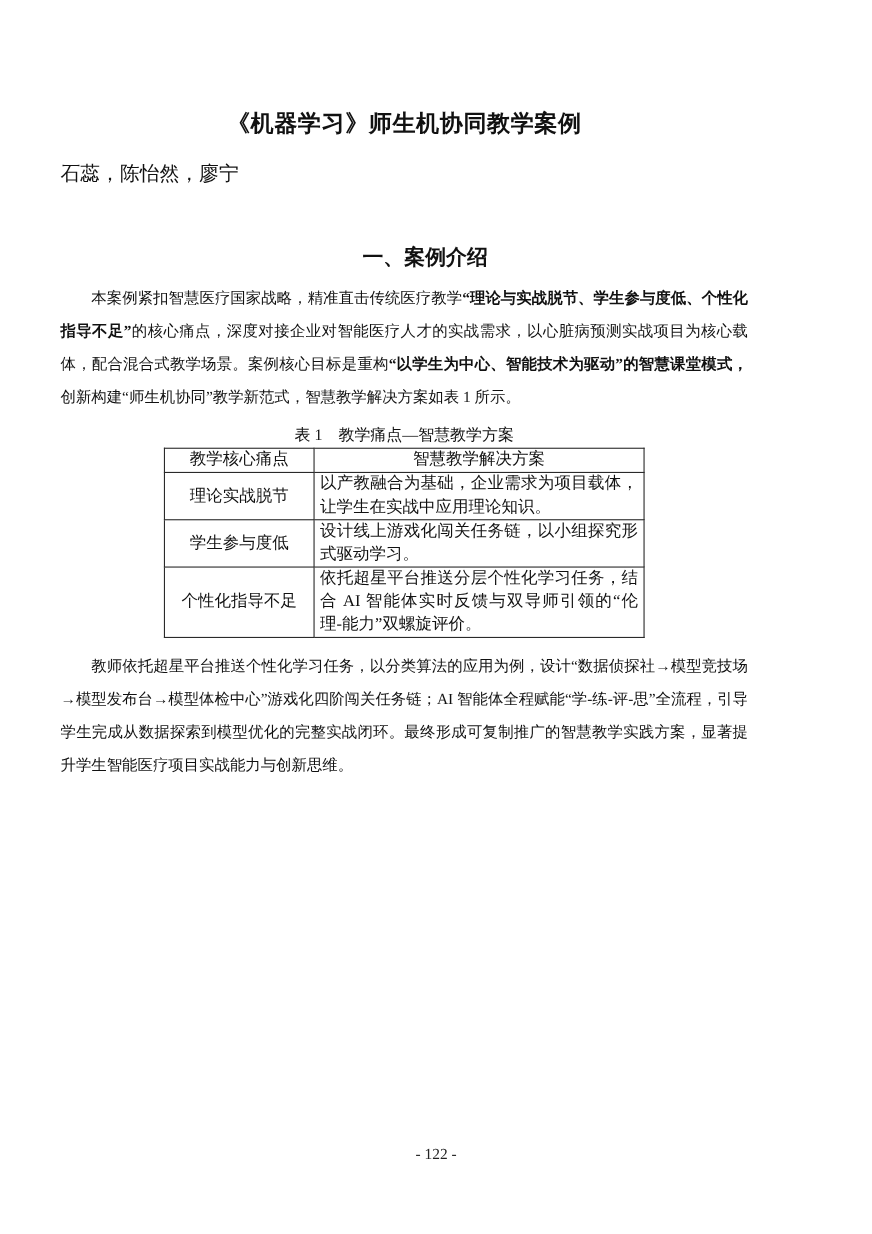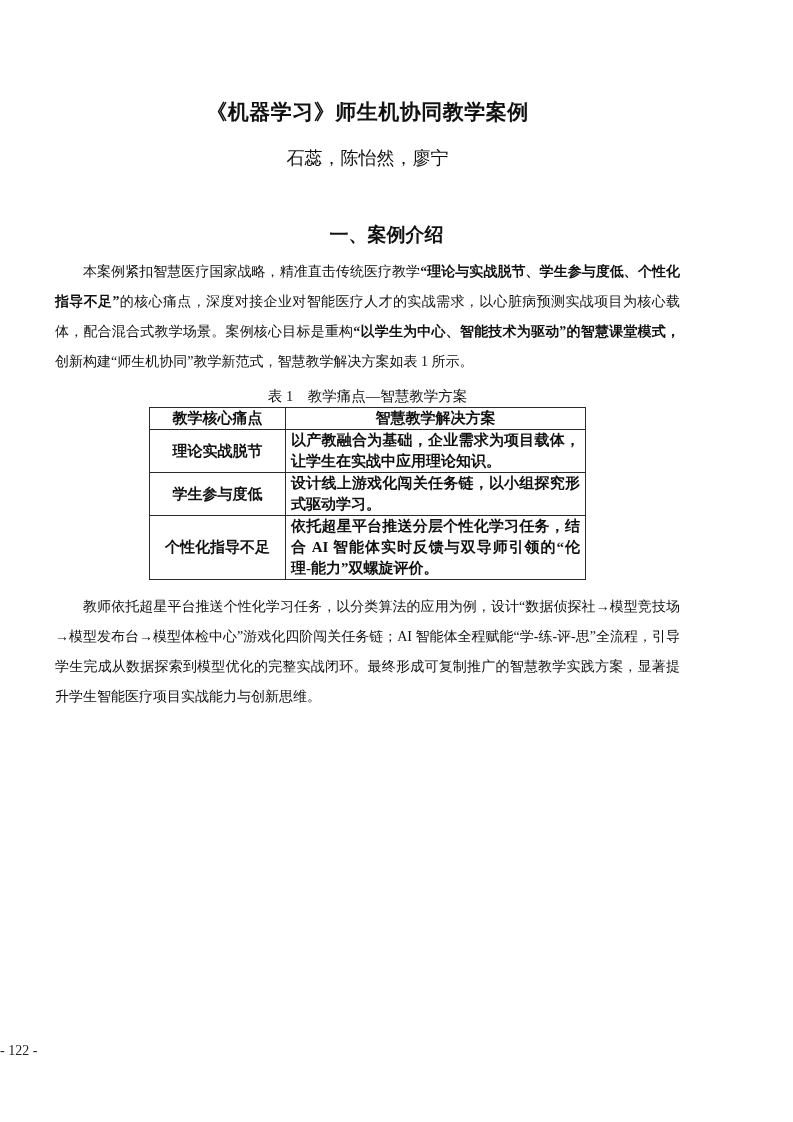--- a/index.html
+++ b/index.html
@@ -21,21 +21,21 @@
   .doc-title {
     margin: 0;
     text-align: center;
     font-size: 21px;
     font-weight: bold;
     line-height: 32px;
     letter-spacing: 0.5px;
   }
   .authors {
     margin-top: 16px;
-    text-align: center;
+    text-align: left;
     font-size: 18px;
     line-height: 28px;
   }
   .section-heading {
     margin: 50px 0 0 0;
     font-size: 19px;
     font-weight: bold;
     line-height: 26px;
     text-indent: 2em;
     text-align: center;
@@ -59,38 +59,39 @@
     border-collapse: collapse;
     margin: 0 auto;
     width: 437px;
     table-layout: fixed;
     font-size: 15px;
     line-height: 21px;
   }
   table.solutions th, table.solutions td {
     border: 1px solid #2a2a2a;
     padding: 0 5px;
-    font-weight: bold;
+    font-weight: normal;
     vertical-align: middle;
     word-break: break-all;
   }
   table.solutions th { text-align: center; }
   table.solutions .col1 {
     width: 125px;
     text-align: center;
   }
   table.solutions td.sol {
     text-align: justify;
   }
   .para-after-table { margin-top: 12px; }
   .page-number {
     position: absolute;
     left: 0;
     right: 0;
     bottom: 62px;
+    text-align: center;
     font-size: 14px;
     line-height: 18px;
     color: #222222;
   }
 </style>
 </head>
 <body>
 
 <div class="page">
 

